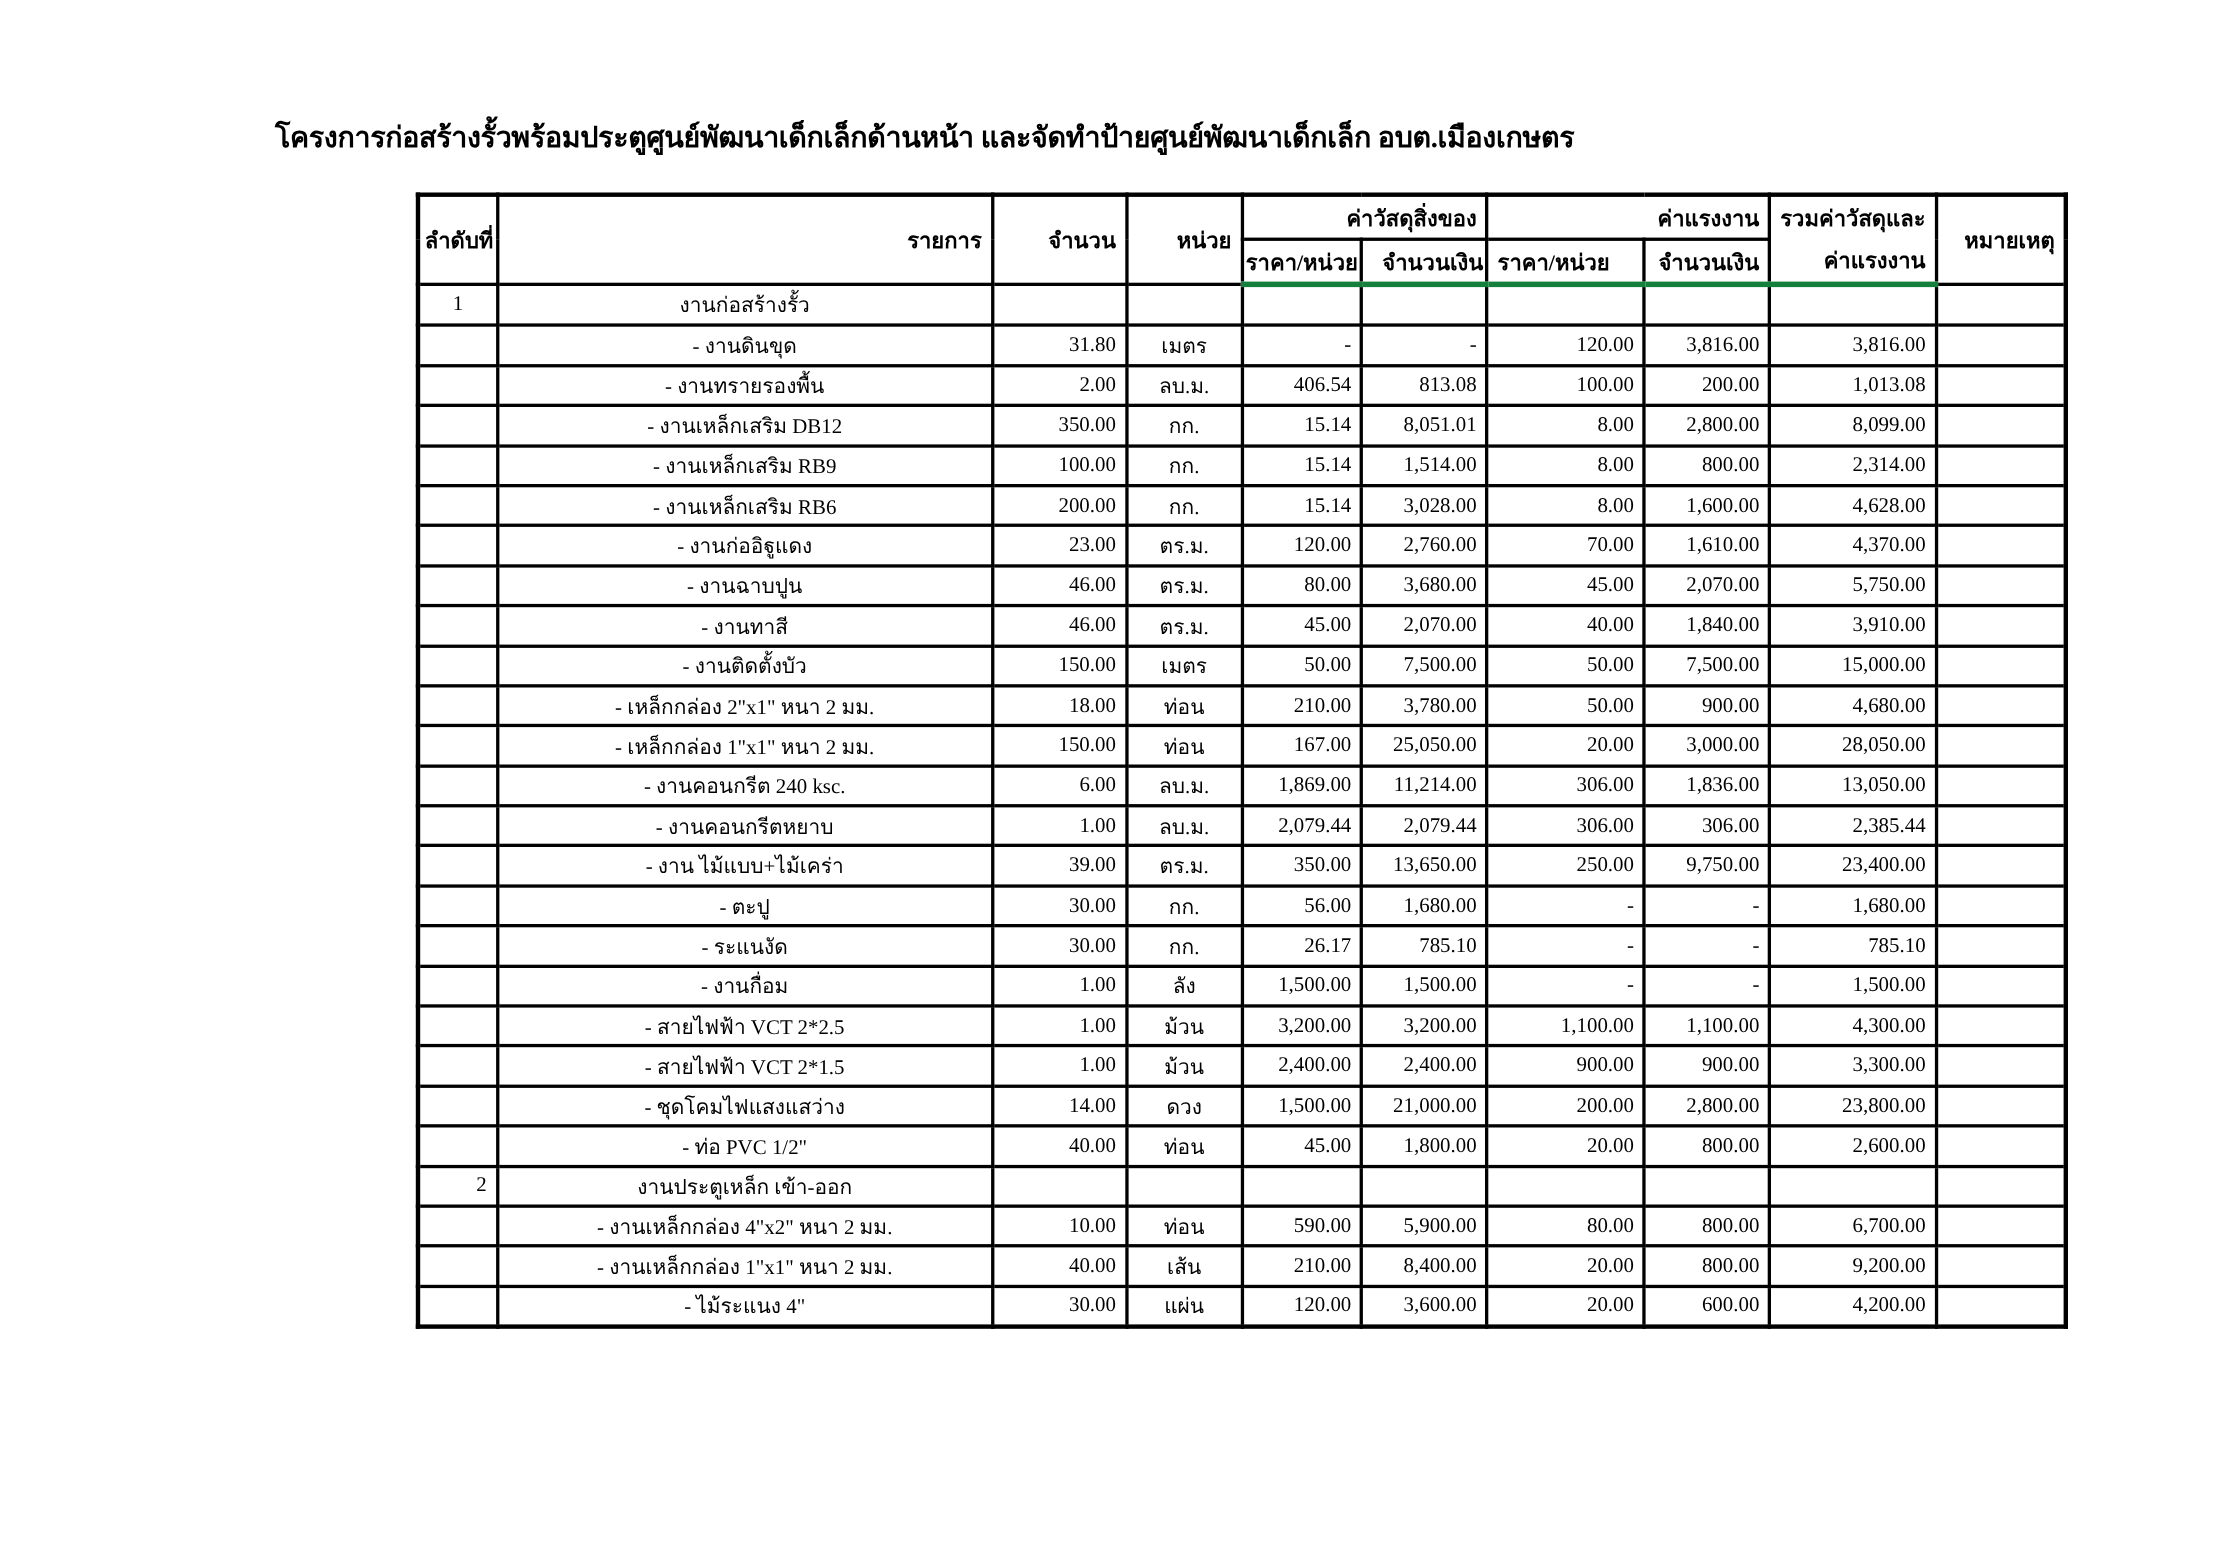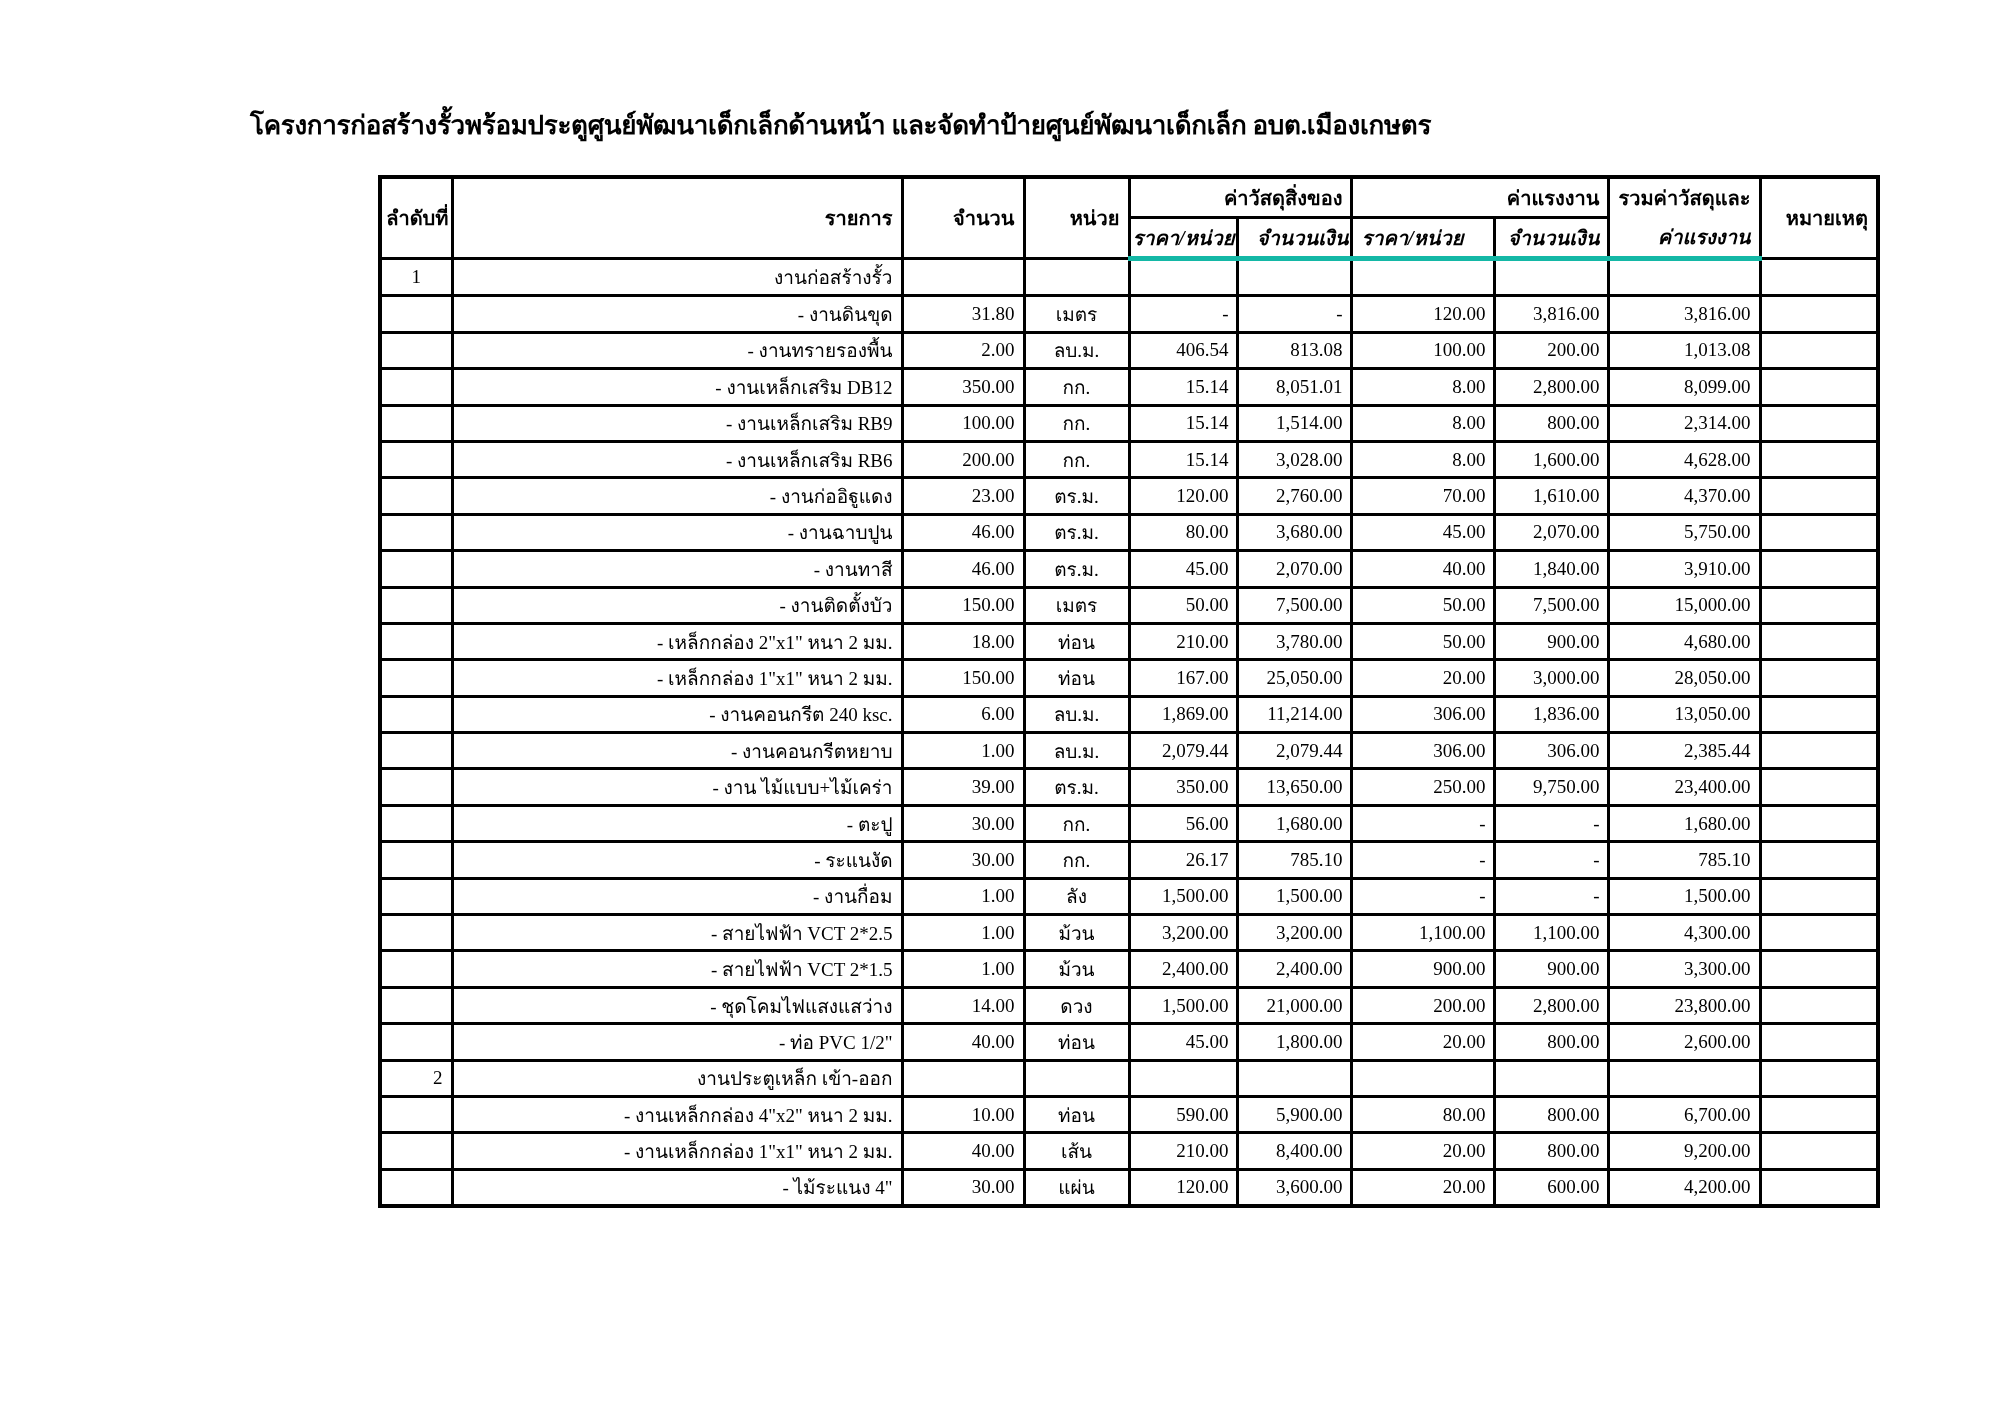--- a/index.html
+++ b/index.html
@@ -5,25 +5,25 @@
   html, body { margin: 0; padding: 0; background: #ffffff; }
   body { width: 2016px; height: 1425px; position: relative; overflow: hidden;
          font-family: "Liberation Serif", "DejaVu Serif", serif; color: #000; }
   .title { position: absolute; top: 104px; left: 0; width: 100%; 
            font-size: 26px; font-weight: bold; padding-left: 250px; box-sizing: border-box; letter-spacing: -0.3px; }
   table.boq { position: absolute; left: 378px; top: 175px; border-collapse: collapse;
               border: 4px solid #000; table-layout: fixed; }
   table.boq th, table.boq td { border: 3px solid #000; padding: 0 8px; font-size: 19px;
               white-space: nowrap; overflow: hidden; }
   table.boq th { font-weight: bold; text-align: right; height: 37px; font-size: 20px; }
-  table.boq thead tr:last-child th { border-bottom: 5px solid #14b8a6; font-style: italic; }
+  table.boq thead tr:last-child th { border-bottom: 5px solid #15803d; }
   table.boq td { height: 33.4px; }
   td.num { text-align: right; }
   td.ctr { text-align: center; }
-  td.left { text-align: right; padding-left: 4px; }
+  td.left { text-align: center; padding-left: 4px; }
   td.seq-r { text-align: right; padding-right: 3px; }
 </style>
 </head>
 <body>
 
 <div class="title">โครงการก่อสร้างรั้วพร้อมประตูศูนย์พัฒนาเด็กเล็กด้านหน้า  และจัดทำป้ายศูนย์พัฒนาเด็กเล็ก อบต.เมืองเกษตร</div>
 
 <table class="boq">
   <colgroup>
     <col style="width:72px">

